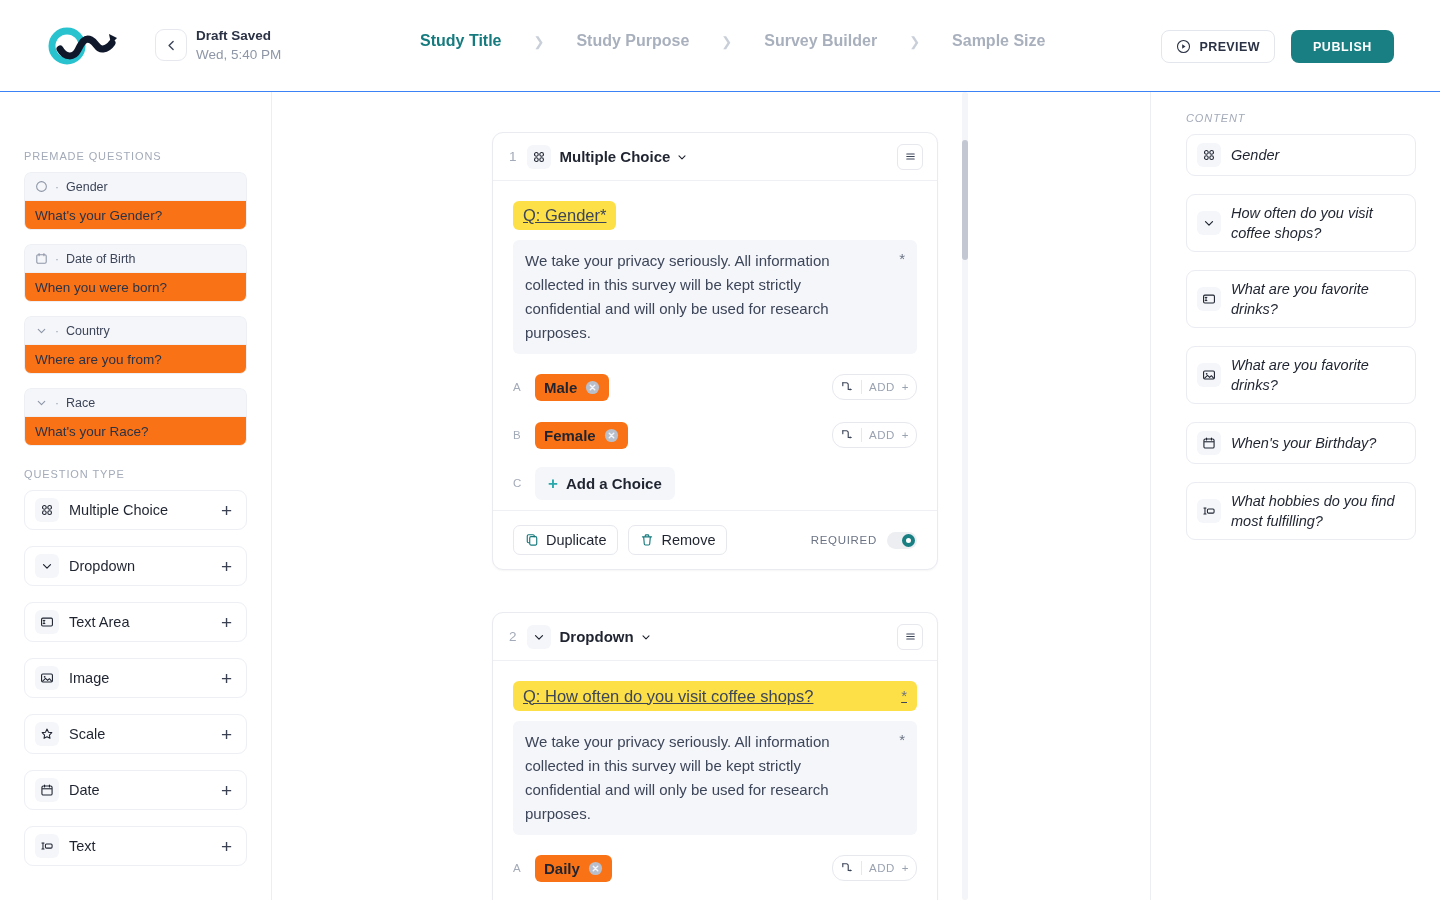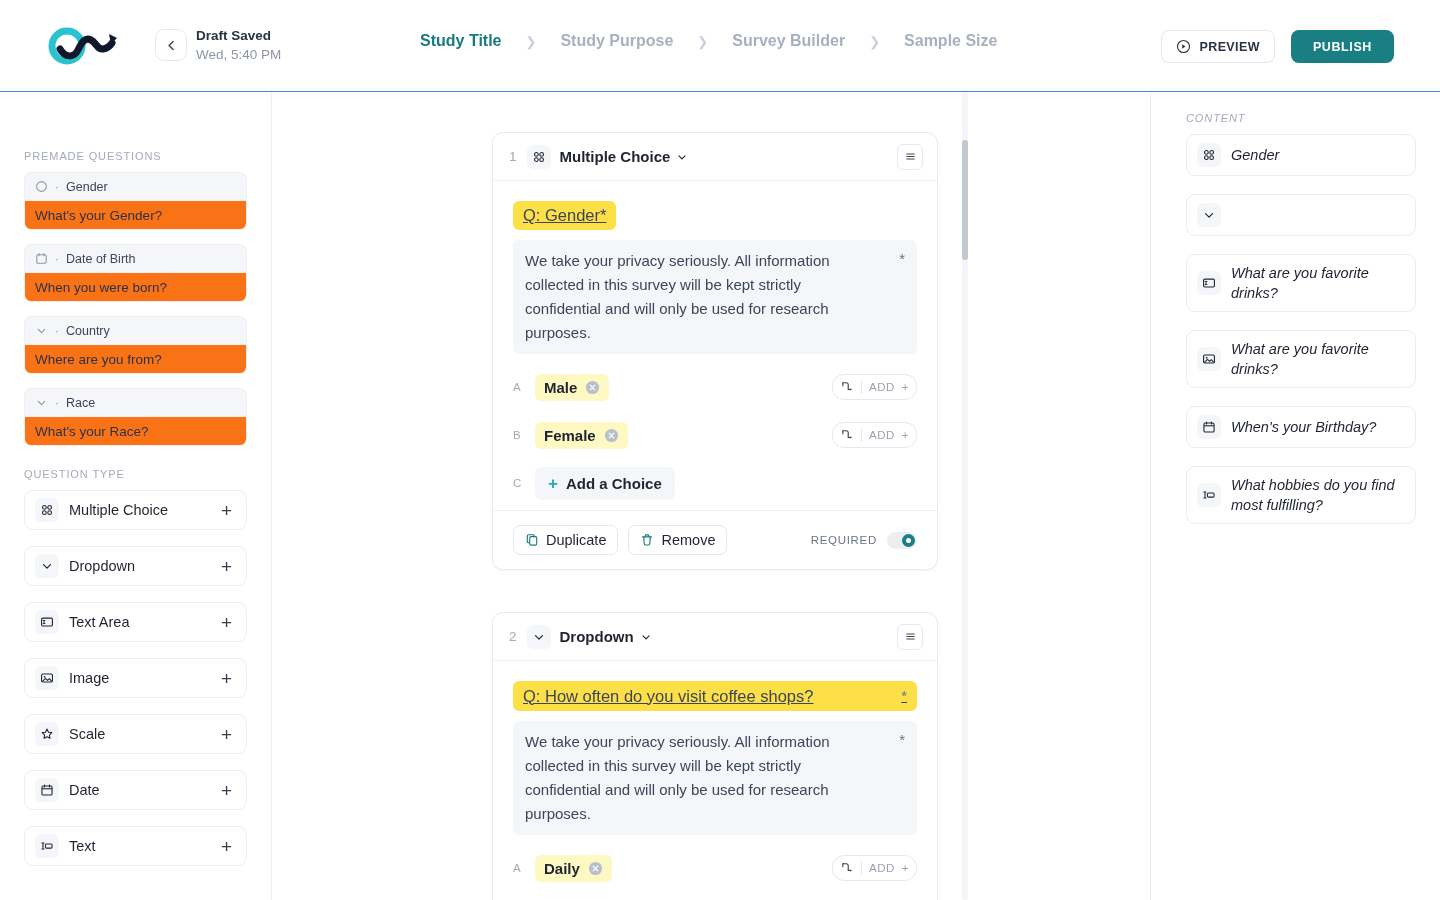--- a/index.html
+++ b/index.html
@@ -23,21 +23,21 @@
     width: 32px; height: 32px; border: 1px solid #e6e8ee; border-radius: 9px;
     background: #fff; display: flex; align-items: center; justify-content: center;
     cursor: pointer;
   }
   .draft-block { position: absolute; left: 196px; top: 26px; }
   .draft-title { font-size: 13.5px; font-weight: 700; color: #2b3245; line-height: 19px; }
   .draft-time { font-size: 13.5px; color: #8e96a6; line-height: 19px; }
 
   .steps {
     position: absolute; left: 420px; top: 32px;
-    display: flex; align-items: center; gap: 8px;
+    display: flex; align-items: center; gap: 16px;
   }
   .step { font-size: 16px; font-weight: 700; color: #a9b0bd; cursor: pointer; white-space: nowrap; }
   .step.active { color: #167b7e; }
   .step-sep { margin: 0 16px; color: #c9cfd9; font-size: 13px; display: inline-block; }
 
   .hdr-actions { position: absolute; right: 46px; top: 30px; display: flex; align-items: center; gap: 16px; }
   .preview-btn {
     height: 33px; padding: 0 14px; border: 1px solid #e3e6ec; border-radius: 8px;
     background: #fff; display: flex; align-items: center; gap: 8px;
     font-size: 12.5px; font-weight: 700; letter-spacing: .4px; color: #2b3245; cursor: pointer;
@@ -125,21 +125,21 @@
   .q-title-row.full { display: flex; justify-content: space-between; width: 100%; }
   .q-desc {
     background: #f4f6fa; border-radius: 6px; padding: 9px 12px; display: flex;
     gap: 8px; justify-content: space-between; margin-bottom: 16px;
   }
   .q-desc p { font-size: 15px; line-height: 24px; color: #3d4559; max-width: 355px; }
   .req-star { font-size: 15px; color: #6b7policy; color: #6b7384; line-height: 20px; }
   .choice-row { display: flex; align-items: center; height: 34px; margin-bottom: 14px; }
   .choice-letter { width: 22px; font-size: 11.5px; color: #a3aab8; flex: 0 0 auto; }
   .choice-pill {
-    display: inline-flex; align-items: center; gap: 8px; background: #fef9c3;
+    display: inline-flex; align-items: center; gap: 8px; background: #f97316;
     border-radius: 6px; padding: 5px 9px; font-size: 15px; font-weight: 700; color: #1f2430;
   }
   .x-circle { width: 15px; height: 15px; flex: 0 0 auto; cursor: pointer; }
   .add-pill {
     margin-left: auto; height: 26px; border: 1px solid #e6e8ee; border-radius: 12px;
     display: flex; align-items: center; gap: 7px; padding: 0 7px; cursor: pointer;
   }
   .add-pill .div { width: 1px; height: 14px; background: #e6e8ee; }
   .add-pill .lbl { font-size: 11.5px; letter-spacing: .5px; color: #9aa2b1; }
   .add-choice-btn {
@@ -547,20 +547,21 @@
       </span>
       <span class="txt">Gender</span>
     </div>
 
     <div class="content-item">
       <span class="qtype-ico">
         <svg width="14" height="14" viewBox="0 0 16 16">
           <path d="M4 6.5L8 10.5l4-4" stroke="#1f2430" stroke-width="1.4" fill="none" stroke-linecap="round" stroke-linejoin="round"></path>
         </svg>
       </span>
+      <span class="txt">How often do you visit coffee shops?</span>
     </div>
 
     <div class="content-item">
       <span class="qtype-ico">
         <svg width="14" height="14" viewBox="0 0 16 16">
           <rect x="1.8" y="3.6" width="12.4" height="9" rx="1.4" stroke="#1f2430" stroke-width="1.25" fill="none"></rect>
           <path d="M4.6 6.2v3.6M3.6 6.2h2M3.6 9.8h2" stroke="#1f2430" stroke-width="1.1" stroke-linecap="round"></path>
         </svg>
       </span>
       <span class="txt">What are you favorite drinks?</span>

